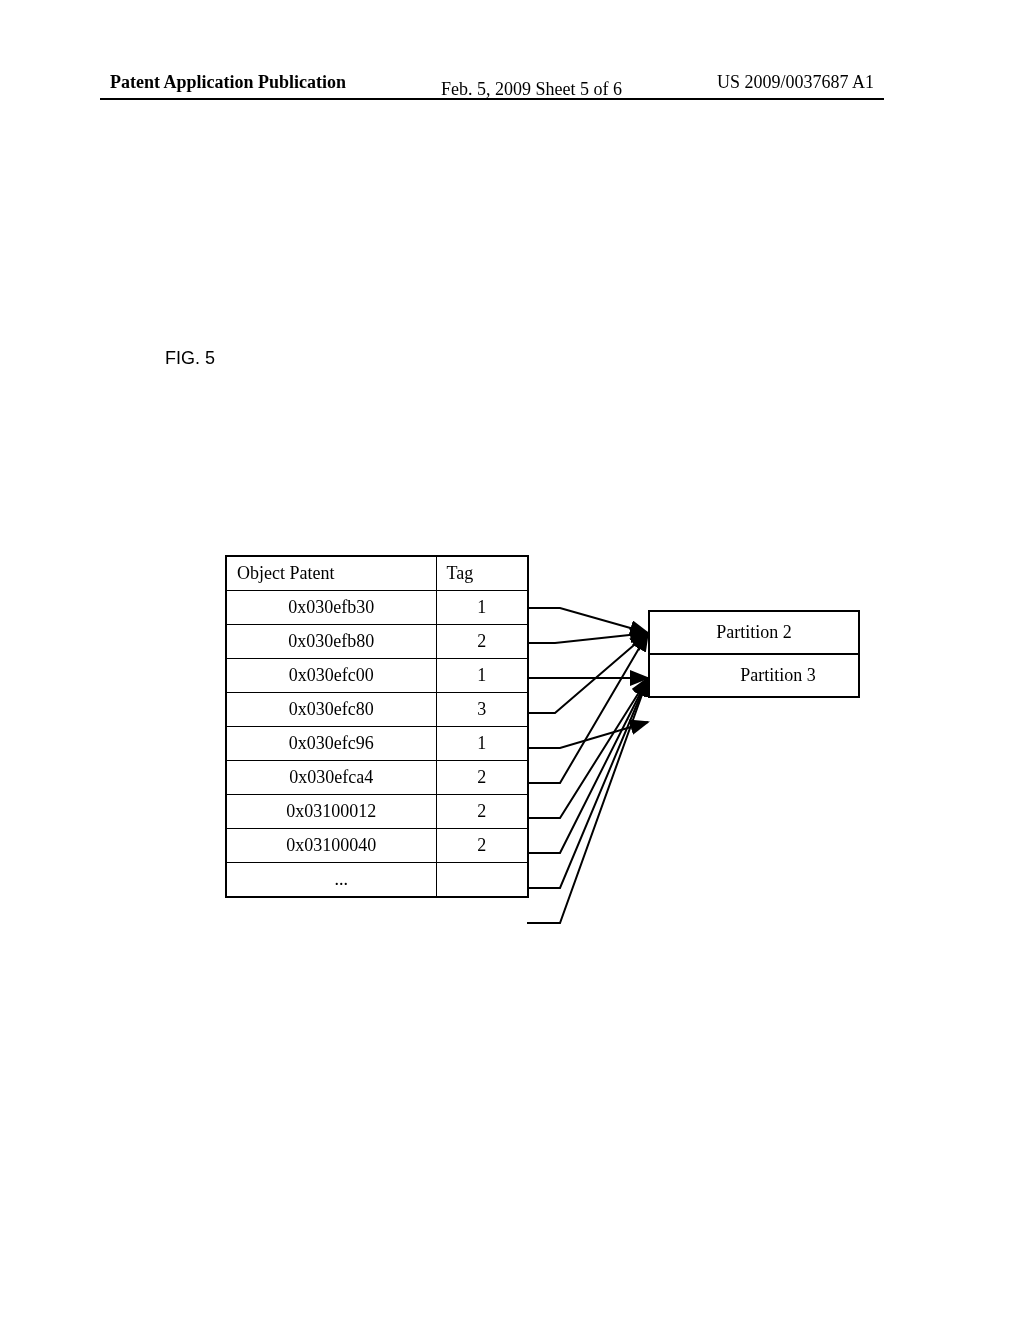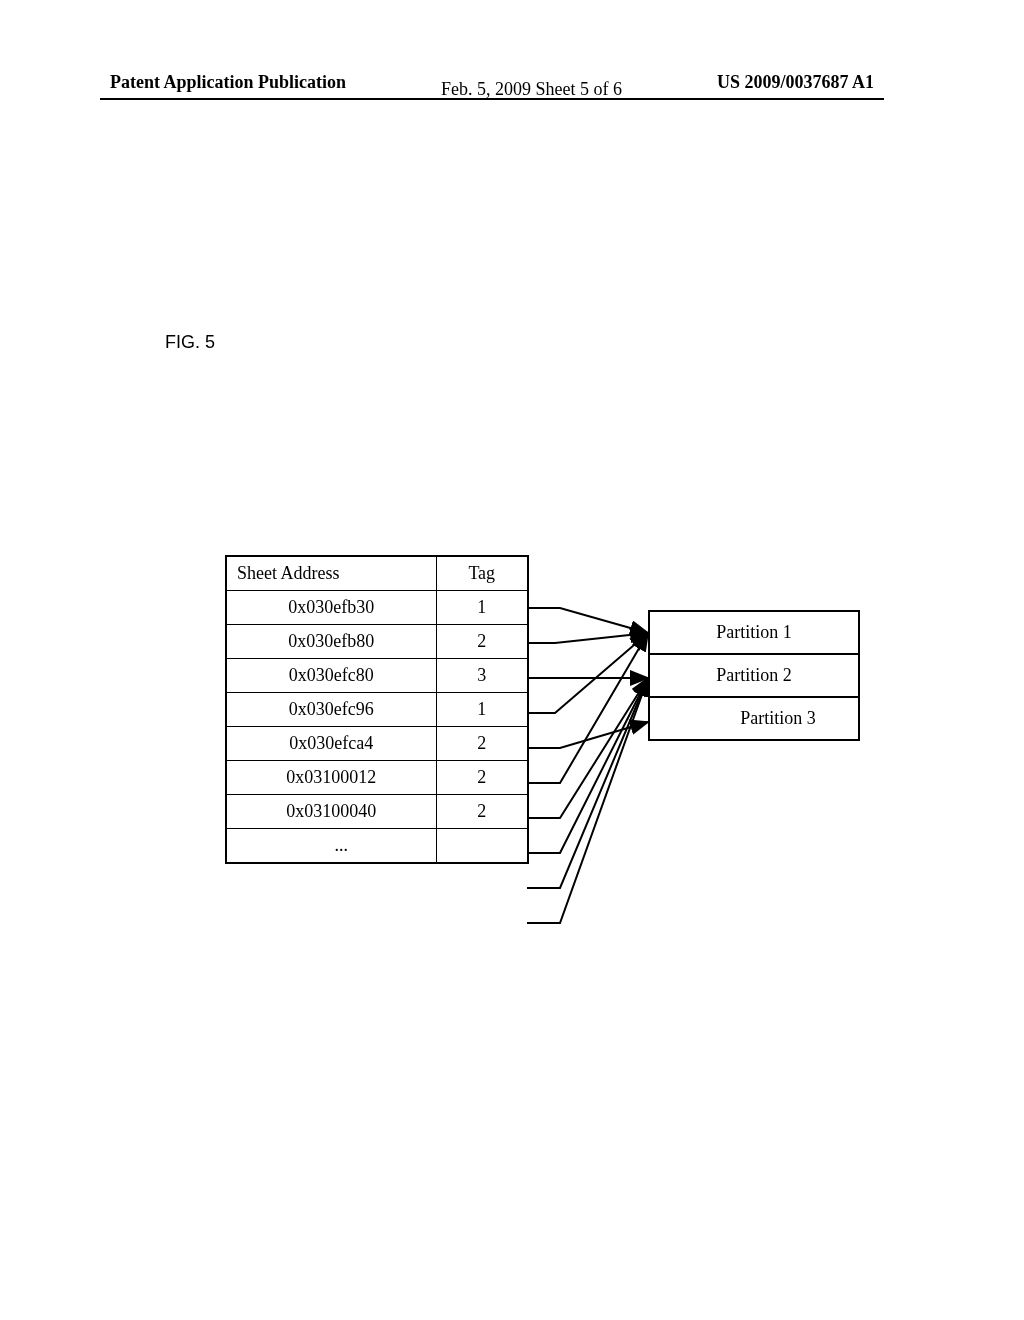--- a/index.html
+++ b/index.html
@@ -21,32 +21,32 @@
     position: absolute;
     top: 72px;
     left: 110px;
     right: 110px;
     display: flex;
     justify-content: space-between;
     font-size: 18px;
   }
   .header .left { font-weight: bold; }
   .header .center { font-weight: normal; margin-top: 7px; }
-  .header .right { font-weight: bold; }
+  .header .right { font-weight: normal; }
   .hr {
     position: absolute;
     top: 98px;
     left: 100px;
     right: 100px;
     height: 2px;
     background: #000;
   }
   .fig-label {
     position: absolute;
-    top: 332px;
+    top: 348px;
     left: 165px;
     font-family: Arial, Helvetica, sans-serif;
     font-size: 18px;
   }
 
   
   .addr-table {
     position: absolute;
     top: 555px;
     left: 225px;
@@ -57,21 +57,21 @@
     table-layout: fixed;
   }
   .addr-table col.c-addr { width: 210px; }
   .addr-table col.c-tag  { width: 92px;  }
   .addr-table th, .addr-table td {
     border: 1px solid #000;
     padding: 4px 10px;
     height: 25px;
   }
   .addr-table th { font-weight: normal; text-align: left; }
-  .addr-table th.tag-h { text-align: center; }
+  .addr-table th.tag-h { }
   .addr-table td.tag { text-align: center; }
   .addr-table td.addr { text-align: center; }
   .addr-table .dots { text-align: left; padding-left: 30px; }
 
   
   .part-stack {
     position: absolute;
     top: 610px;
     left: 648px;
     width: 208px;
@@ -109,30 +109,34 @@
 
   <div class="fig-label">FIG. 5</div>
 
   <table class="addr-table">
     <colgroup>
         <col class="c-addr">
         <col class="c-tag">
       </colgroup>
     <tbody>
         <tr>
-      <th>Sheet Address</th>
+      <th>Object Patent</th>
       <th class="tag-h">Tag</th>
     </tr>
     <tr>
       <td class="addr">0x030efb30</td>
       <td class="tag">1</td>
     </tr>
     <tr>
       <td class="addr">0x030efb80</td>
       <td class="tag">2</td>
+    </tr>
+    <tr>
+      <td class="addr">0x030efc00</td>
+      <td class="tag">1</td>
     </tr>
     <tr>
       <td class="addr">0x030efc80</td>
       <td class="tag">3</td>
     </tr>
     <tr>
       <td class="addr">0x030efc96</td>
       <td class="tag">1</td>
     </tr>
     <tr>
@@ -148,21 +152,20 @@
       <td class="tag">2</td>
     </tr>
     <tr>
       <td class="addr dots">...</td>
       <td class="tag"></td>
     </tr>
   </tbody>
     </table>
 
   <div class="part-stack">
-    <div class="prow">Partition 1</div>
     <div class="prow">Partition 2</div>
     <div class="prow">Partition 3</div>
   </div>
 
   <svg class="overlay" viewBox="0 0 1024 1320">
     <defs>
       <marker id="arrowhead" markerWidth="10" markerHeight="8" refX="9" refY="4" orient="auto" markerUnits="strokeWidth">
         <path d="M0,0 L10,4 L0,8 Z" fill="#000"></path>
       </marker>
     </defs>

